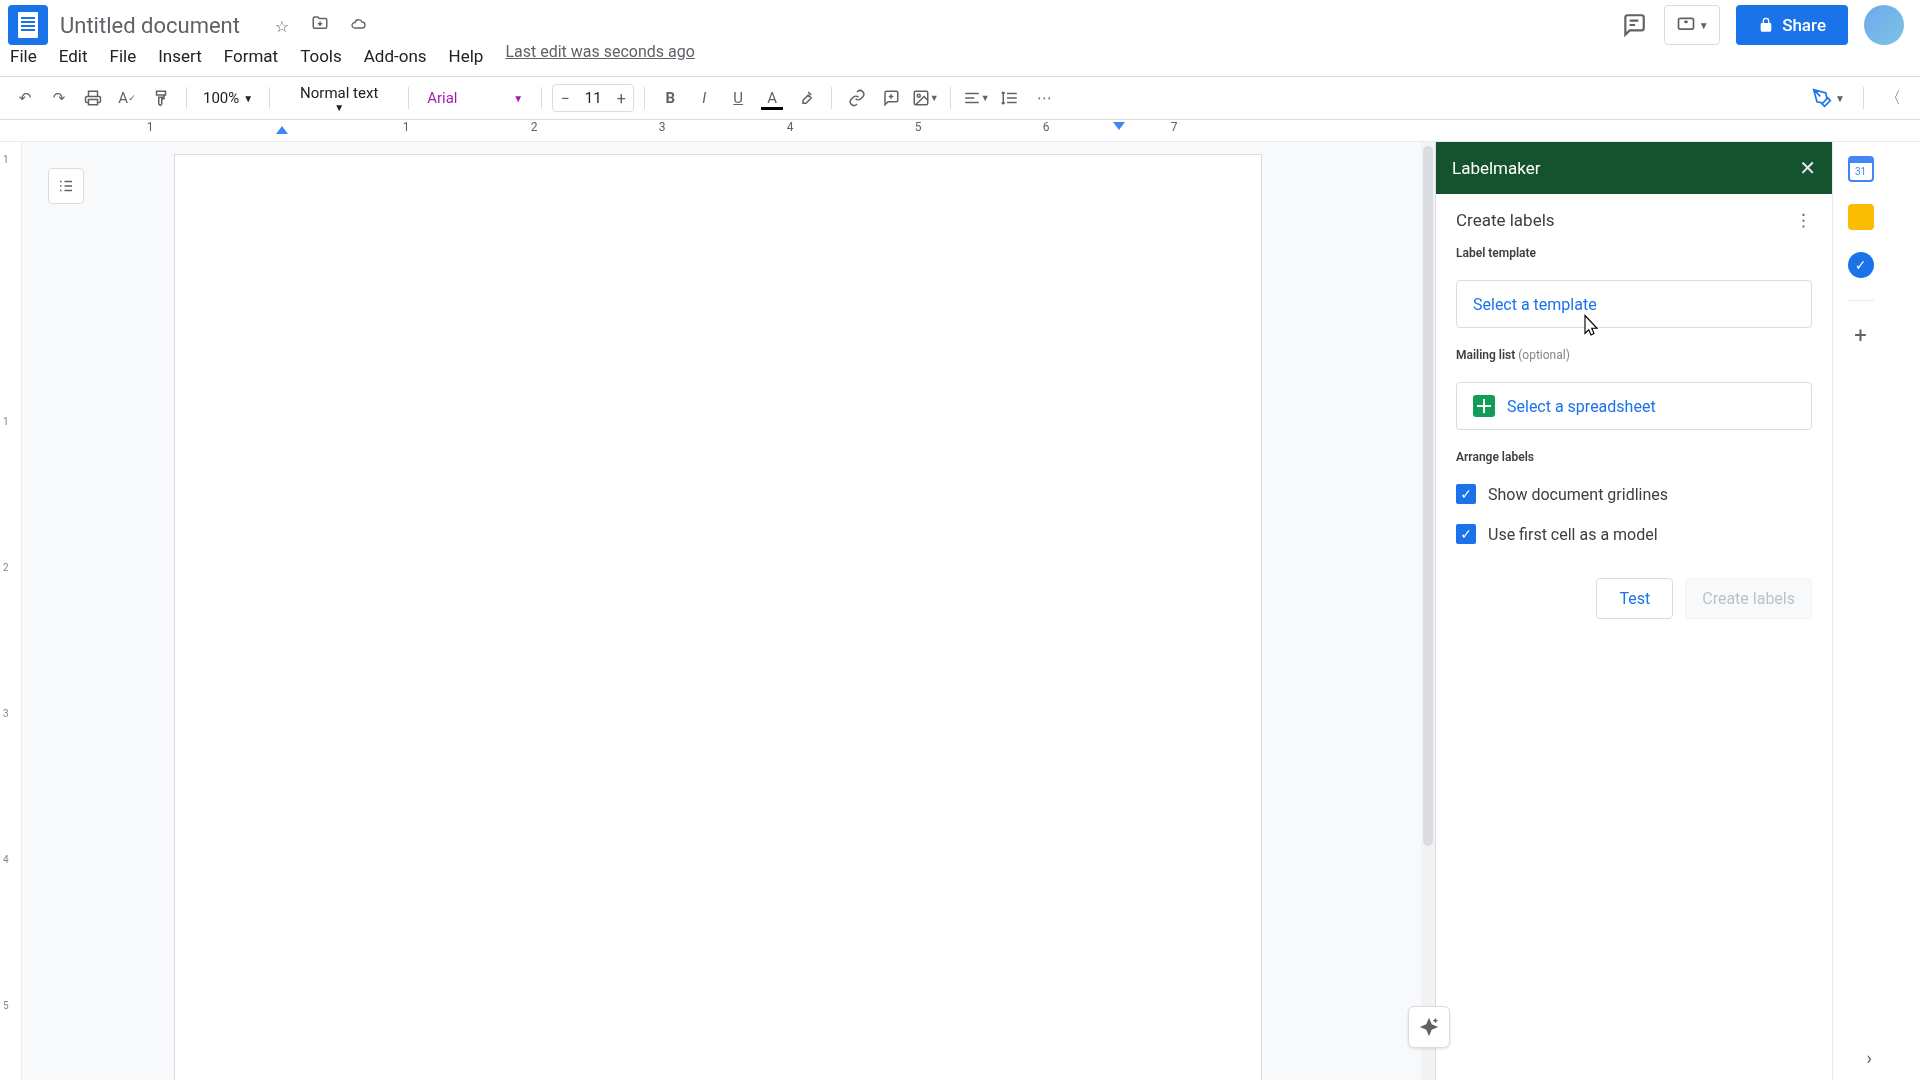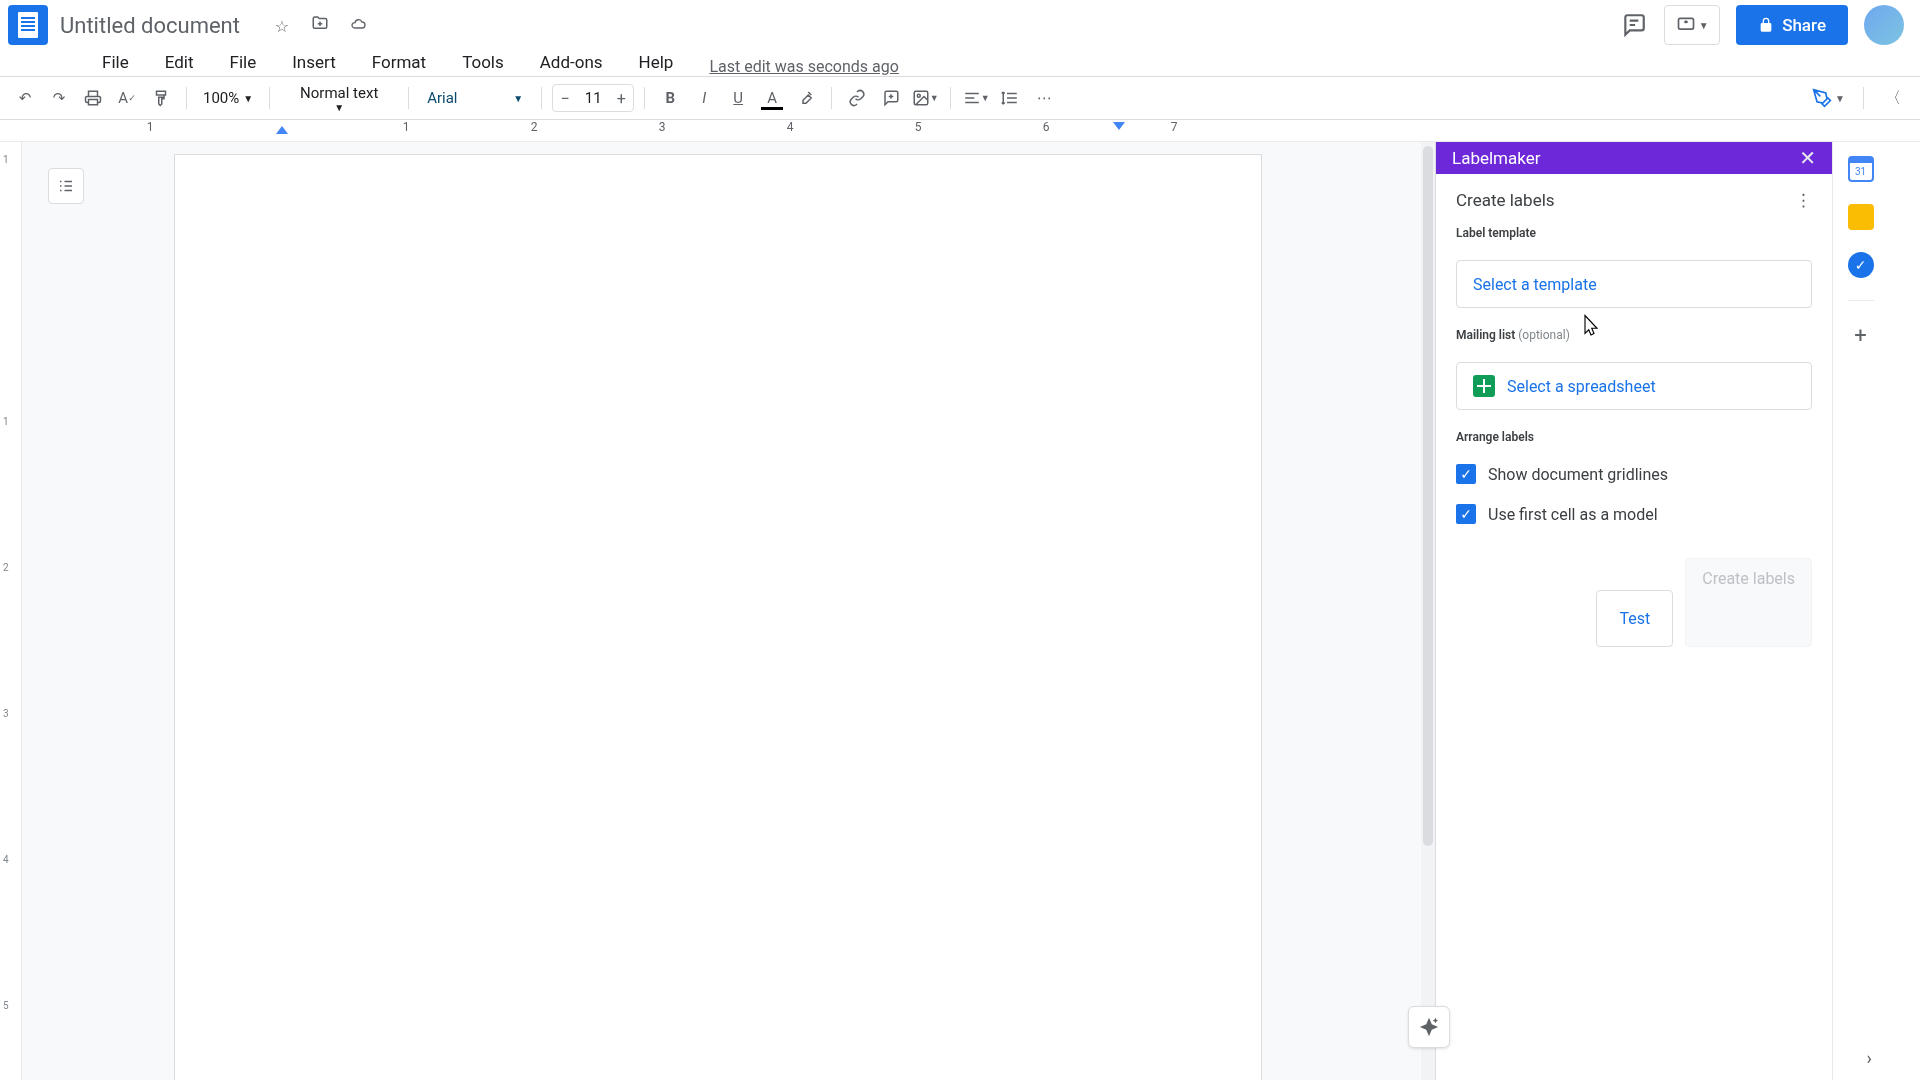--- a/index.html
+++ b/index.html
@@ -8,29 +8,29 @@
 .doc-logo { width: 40px; height: 40px; background: #1a73e8; border-radius: 4px; display: flex; align-items: center; justify-content: center; margin-right: 12px; position: relative; }
 .doc-logo::before { content: ""; width: 20px; height: 26px; background: #fff; border-radius: 1px; position: relative; }
 .doc-logo::after { content: ""; position: absolute; left: 13px; top: 12px; width: 14px; height: 2px; background: #1a73e8; box-shadow: 0 4px 0 #1a73e8, 0 8px 0 #1a73e8, 0 12px 0 #1a73e8; }
 .doc-title { font-size: 22px; color: #5f6368; margin-right: 28px; }
 .icn-btn { width: 28px; height: 28px; display: inline-flex; align-items: center; justify-content: center; color: #5f6368; cursor: pointer; border-radius: 4px; }
 .title-icons .icn-btn { margin-right: 6px; }
 .top-right { margin-left: auto; display: flex; align-items: center; gap: 16px; }
 .present { width: 56px; height: 40px; border: 1px solid #dadce0; border-radius: 4px; display: flex; align-items: center; justify-content: center; gap: 3px; }
 .share-btn { background: #1a73e8; color: #fff; border-radius: 4px; height: 40px; padding: 0 22px; font-size: 17px; font-weight: 500; display: flex; align-items: center; gap: 8px; }
 .avatar { width: 40px; height: 40px; border-radius: 50%; background: linear-gradient(135deg, #6fa8f0, #7cc4e0); }
-.menubar { display: flex; align-items: flex-end; padding-left: 92px; height: 34px; gap: 16px; }
+.menubar { display: flex; align-items: flex-start; height: 34px; gap: 2px; }
 .menu-item { font-size: 17px; color: #202124; padding: 4px 10px; border-radius: 4px; cursor: pointer; }
 .menu-status { font-size: 16px; color: #5f6368; text-decoration: underline; margin-left: 10px; }
 .toolbar { height: 44px; border-top: 1px solid #dadce0; border-bottom: 1px solid #dadce0; display: flex; align-items: center; padding: 0 10px; gap: 4px; position: relative; }
 .tb-sep { width: 1px; height: 22px; background: #dadce0; margin: 0 6px; }
 .tb-btn { display: inline-flex; align-items: center; justify-content: center; min-width: 30px; height: 30px; color: #5f6368; border-radius: 4px; font-size: 15px; }
 .zoom { display: flex; align-items: center; gap: 4px; color: #202124; font-size: 15px; padding: 0 6px; }
 .styles-dd { width: 118px; display: flex; align-items: center; justify-content: space-between; color: #202124; font-size: 15px; padding: 0 8px; flex-direction: column; }
-.font-dd { width: 112px; display: flex; align-items: center; justify-content: space-between; color: #0c4a6e; font-size: 15px; padding: 0 8px; }
+.font-dd { width: 112px; display: flex; align-items: center; justify-content: space-between; color: #a21caf; font-size: 15px; padding: 0 8px; }
 .fontsize { display: flex; align-items: center; border: 1px solid #dadce0; border-radius: 4px; height: 28px; }
 .fontsize .minus, .fontsize .plus { width: 24px; text-align: center; color: #5f6368; }
 .fontsize .val { width: 32px; text-align: center; color: #202124; font-size: 15px; }
 .underline-a { position: relative; }
 .underline-a::after { content: ""; position: absolute; left: 4px; right: 4px; bottom: 3px; height: 3px; background: #000; }
 .tb-right { margin-left: auto; display: flex; align-items: center; gap: 6px; }
 .pen { color: #1a73e8; display: flex; align-items: center; gap: 3px; padding: 0 6px; }
 .ruler { height: 22px; background: #fff; border-bottom: 1px solid #e8eaed; position: relative; }
 .ruler .tick { position: absolute; top: 0; font-size: 12px; color: #5f6368; transform: translateX(-50%); }
 .margin-mark { position: absolute; top: 6px; width: 0; height: 0; border-left: 6px solid transparent; border-right: 6px solid transparent; }
@@ -40,34 +40,34 @@
 .vruler { width: 22px; background: #fff; border-right: 1px solid #e8eaed; position: relative; }
 .vruler .vt { position: absolute; left: 3px; font-size: 10px; color: #80868b; }
 .canvas { flex: 0 0 1413px; background: #f8f9fa; position: relative; }
 .outline-btn { position: absolute; left: 26px; top: 26px; width: 36px; height: 36px; border: 1px solid #dadce0; border-radius: 4px; display: flex; align-items: center; justify-content: center; color: #5f6368; background: #fff; }
 .page { position: absolute; left: 152px; top: 12px; width: 1088px; height: 1400px; background: #fff; border: 1px solid #dadce0; }
 .canvas-scroll { position: absolute; right: 0; top: 0; width: 14px; height: 100%; background: #f1f3f4; }
 .canvas-scroll .thumb { position: absolute; left: 2px; top: 4px; width: 10px; height: 700px; background: #dadce0; border-radius: 5px; }
 .canvas::after { content: ""; position: absolute; right: 364px; top: 6px; width: 28px; height: 28px; }
 .collapse { display: flex; align-items: center; justify-content: center; width: 34px; height: 34px; color: #5f6368; }
 .sidepanel { flex: 0 0 397px; border-left: 1px solid #dadce0; display: flex; flex-direction: column; }
-.sp-head { background: #6d28d9; color: #fff; height: 32px; display: flex; align-items: center; padding: 0 16px; font-size: 17px; }
+.sp-head { background: #14532d; color: #fff; height: 52px; display: flex; align-items: center; padding: 0 16px; font-size: 17px; }
 .sp-head .x { margin-left: auto; color: #e8eaed; font-size: 20px; }
 .sp-sub { display: flex; align-items: center; justify-content: space-between; padding: 16px 20px 12px; font-size: 17px; color: #3c4043; }
 .sp-body { padding: 4px 20px; display: flex; flex-direction: column; gap: 20px; }
 .sp-h { font-size: 12px; font-weight: 600; color: #3c4043; }
 .sp-muted { color: #80868b; font-weight: normal; }
 .pick { border: 1px solid #dadce0; border-radius: 4px; height: 48px; display: flex; align-items: center; padding: 0 16px; color: #1a73e8; font-size: 16px; gap: 12px; cursor: pointer; }
 .sheets-icon { width: 22px; height: 22px; background: #0f9d58; border-radius: 3px; position: relative; }
 .sheets-icon::before { content: ""; position: absolute; inset: 4px; background: linear-gradient(#fff, #fff) center/2px 100% no-repeat, linear-gradient(#fff, #fff) center/100% 2px no-repeat; }
 .sp-desc { font-size: 16px; color: #3c4043; line-height: 1.45; }
 .chk { display: flex; align-items: center; gap: 12px; font-size: 16px; color: #3c4043; }
 .chk .box { width: 20px; height: 20px; background: #1a73e8; border-radius: 2px; display: flex; align-items: center; justify-content: center; color: #fff; font-size: 14px; }
 .sp-actions { display: flex; justify-content: flex-end; gap: 12px; margin-top: 14px; }
-.btn-out { border: 1px solid #dadce0; border-radius: 4px; padding: 18px 22px; color: #1a73e8; font-size: 16px; background: #fff; cursor: pointer; margin-top: 32px; }
+.btn-out { border: 1px solid #dadce0; border-radius: 4px; padding: 10px 22px; color: #1a73e8; font-size: 16px; background: #fff; cursor: pointer; }
 .btn-dis { border: 1px solid #f1f3f4; background: #f8f9fa; color: #bdc1c6; border-radius: 4px; padding: 10px 16px; font-size: 16px; }
 .rightrail { flex: 0 0 56px; border-left: 1px solid #e8eaed; display: flex; flex-direction: column; align-items: center; gap: 22px; padding-top: 14px; position: relative; }
 .rail-ic { width: 26px; height: 26px; border-radius: 4px; }
 .rail-cal { background: #fff; border: 2px solid #4285f4; border-top: 7px solid #4285f4; position: relative; }
 .rail-cal::after { content: "31"; position: absolute; inset: 0; font-size: 10px; color: #4285f4; display: flex; align-items: center; justify-content: center; }
 .rail-keep { background: #fbbc04; border-radius: 4px; }
 .rail-tasks { background: #1a73e8; border-radius: 50%; position: relative; }
 .rail-tasks::after { content: "✓"; position: absolute; inset: 0; display: flex; align-items: center; justify-content: center; color: #fff; font-size: 14px; }
 .rail-sep { width: 26px; height: 1px; background: #e8eaed; }
 .rail-plus { font-size: 22px; color: #5f6368; }

